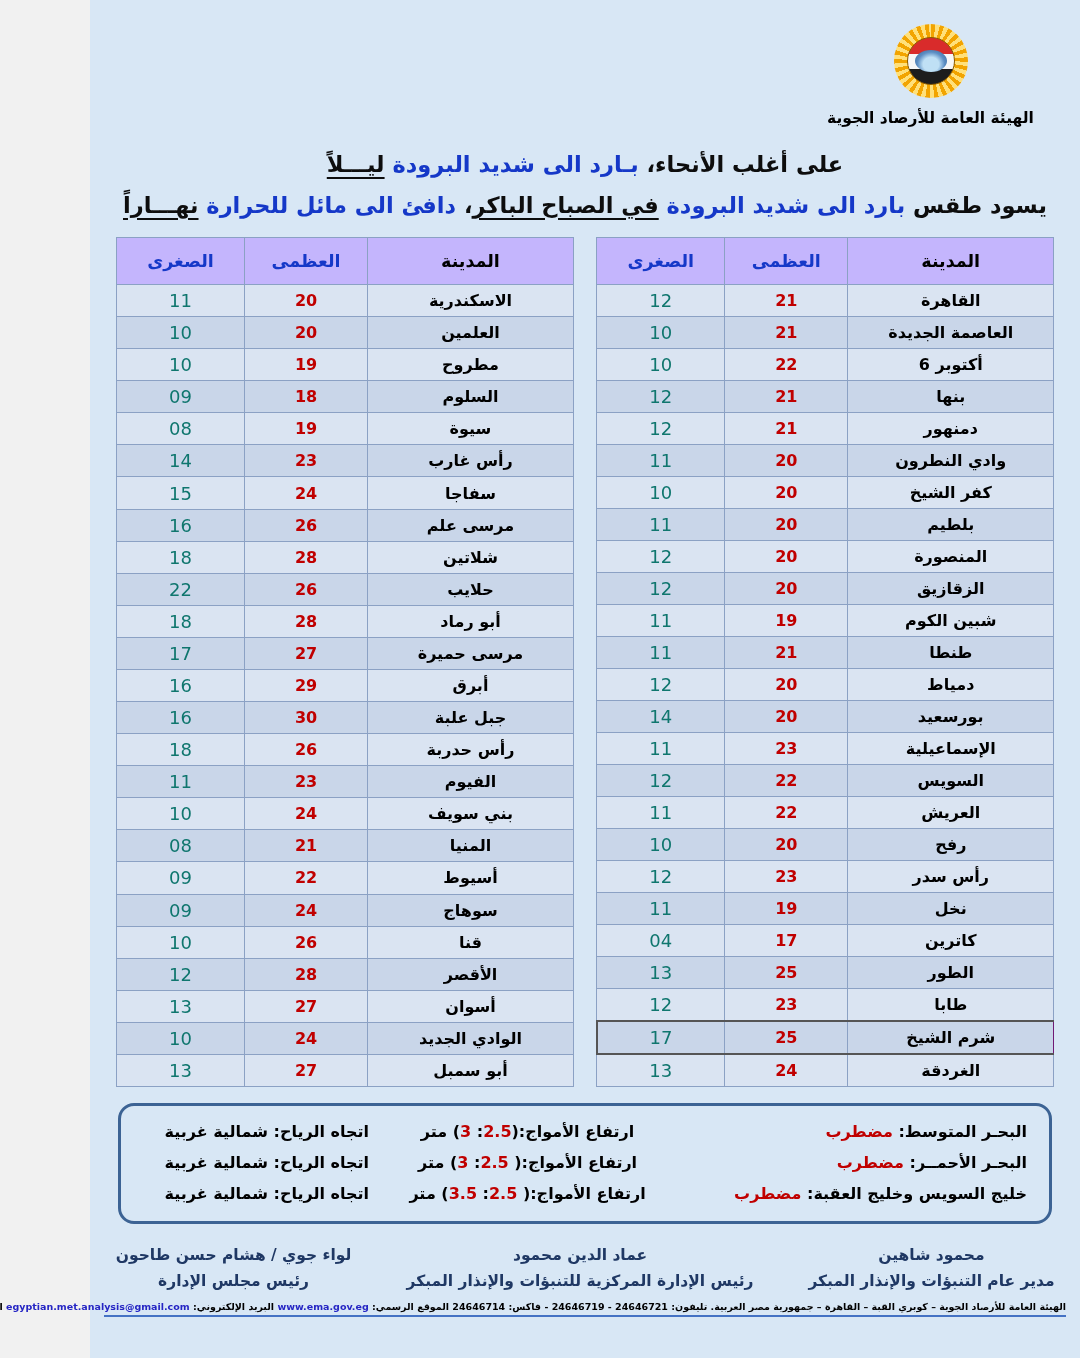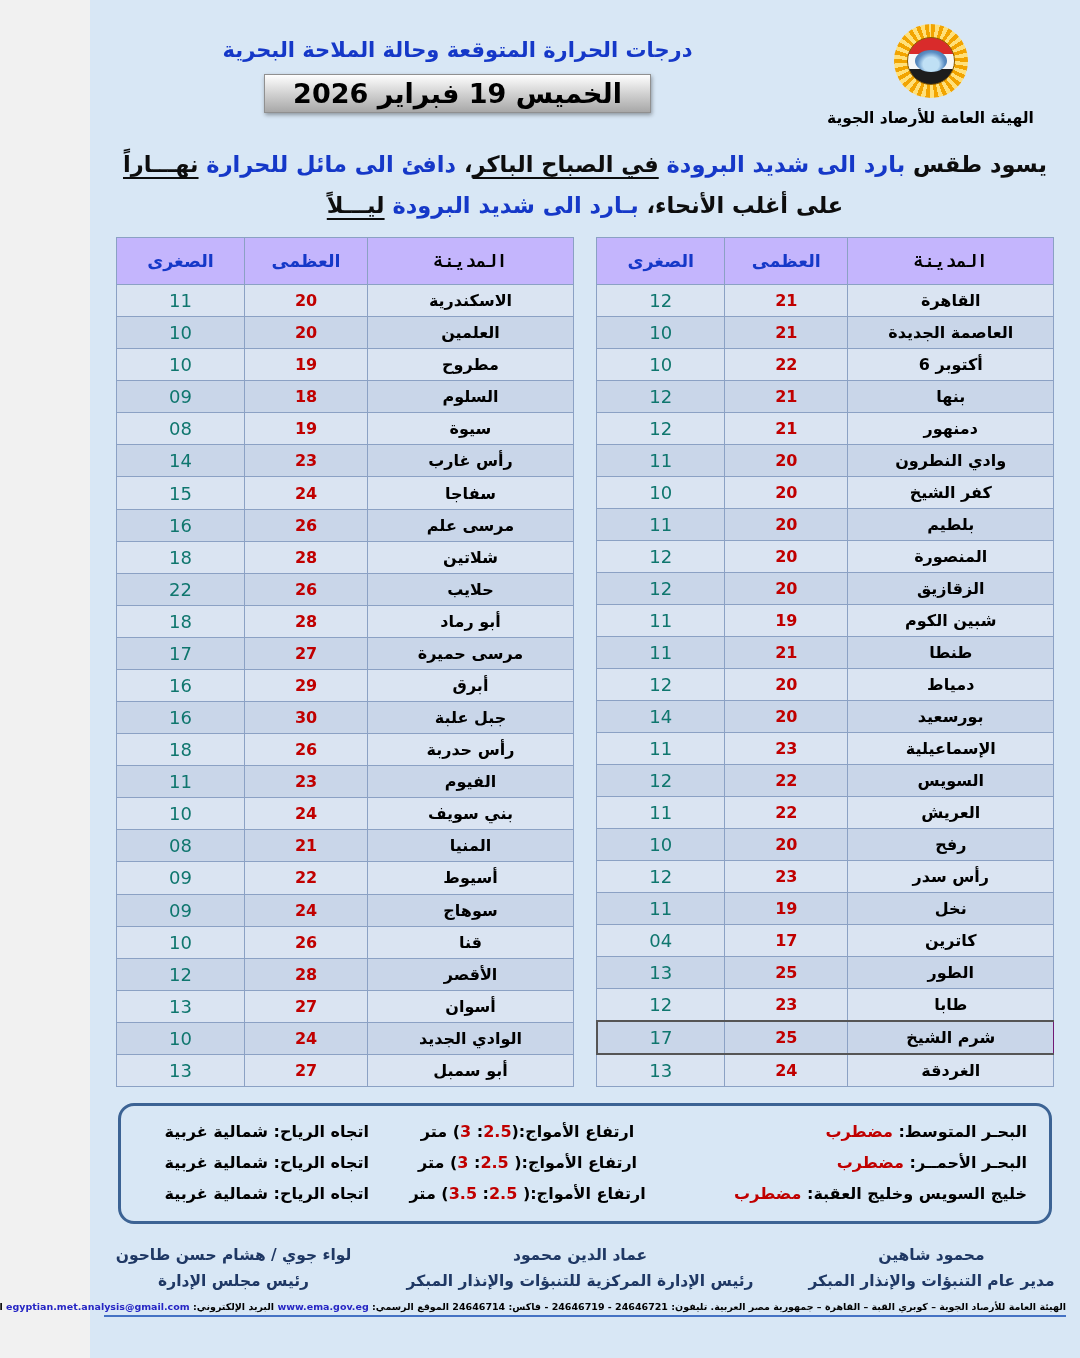--- a/index.html
+++ b/index.html
@@ -71,21 +71,21 @@
   
   .summary{margin-top:14px;text-align:center;font-size:22.5px;font-weight:bold;color:#0d0d0d;line-height:1.8;}
   .blue{color:#1538c8;}
   .und{text-decoration:underline;text-decoration-thickness:2px;text-underline-offset:5px;}
   
   .tables{display:flex;gap:22px;padding:0 26px;margin-top:12px;}
   table{flex:1;border-collapse:collapse;table-layout:fixed;}
   col.c-city{width:45%;}col.c-max{width:27%;}col.c-min{width:28%;}
   th,td{border:1px solid #8ba1c4;}
   thead th{background:#c4b5fd;height:44px;font-size:17.5px;font-weight:bold;color:#1538c8;}
-  thead th.city-h{color:#000;font-family:Liberation Mono, monospace;}
+  thead th.city-h{color:#000;}
   tbody td{height:31px;text-align:center;padding:0;}
   td.city{font-size:16px;font-weight:bold;color:#000;}
   td.max{font-size:16px;font-weight:bold;color:#c00000;}
   td.min{font-size:18px;font-weight:normal;color:#0f766e;}
   tbody tr:nth-child(odd){background:#dae4f2;}
   tbody tr:nth-child(even){background:#c9d6e9;}
   tr.hl td{border-top:2px solid #555;border-bottom:2px solid #555;}
   tr.hl td:first-child{border-right:1px solid #701a75;}
   tr.hl td:last-child{border-left:2px solid #555;}
   
@@ -108,29 +108,25 @@
 
 <div class="page">
 
   <div class="header">
     <div class="org-block">
       <div class="sun">
         <div class="globe"></div>
       </div>
       <div class="org-line">الهيئة العامة للأرصاد الجوية</div>
     </div>
-    <div class="center-block">
-      <div class="doc-title">درجات الحرارة المتوقعة وحالة الملاحة البحرية</div>
-      <div class="date-band">الخميس 19 فبراير 2026</div>
-    </div>
   </div>
 
   <div class="summary">
+    <div><span>على أغلب الأنحاء، </span><span class="blue">بـارد الى شديد البرودة</span><span> </span><span class="und">ليـــلاً</span></div>
     <div><span>يسود طقس </span><span class="blue">بارد الى شديد البرودة</span><span> </span><span class="und">في الصباح الباكر</span><span>، </span><span class="blue">دافئ الى مائل للحرارة</span><span> </span><span class="und">نهـــاراً</span></div>
-    <div><span>على أغلب الأنحاء، </span><span class="blue">بـارد الى شديد البرودة</span><span> </span><span class="und">ليـــلاً</span></div>
   </div>
 
   <div class="tables">
     <table>
       <colgroup>
           <col class="c-city">
           <col class="c-max">
           <col class="c-min">
         </colgroup>
       <thead>

